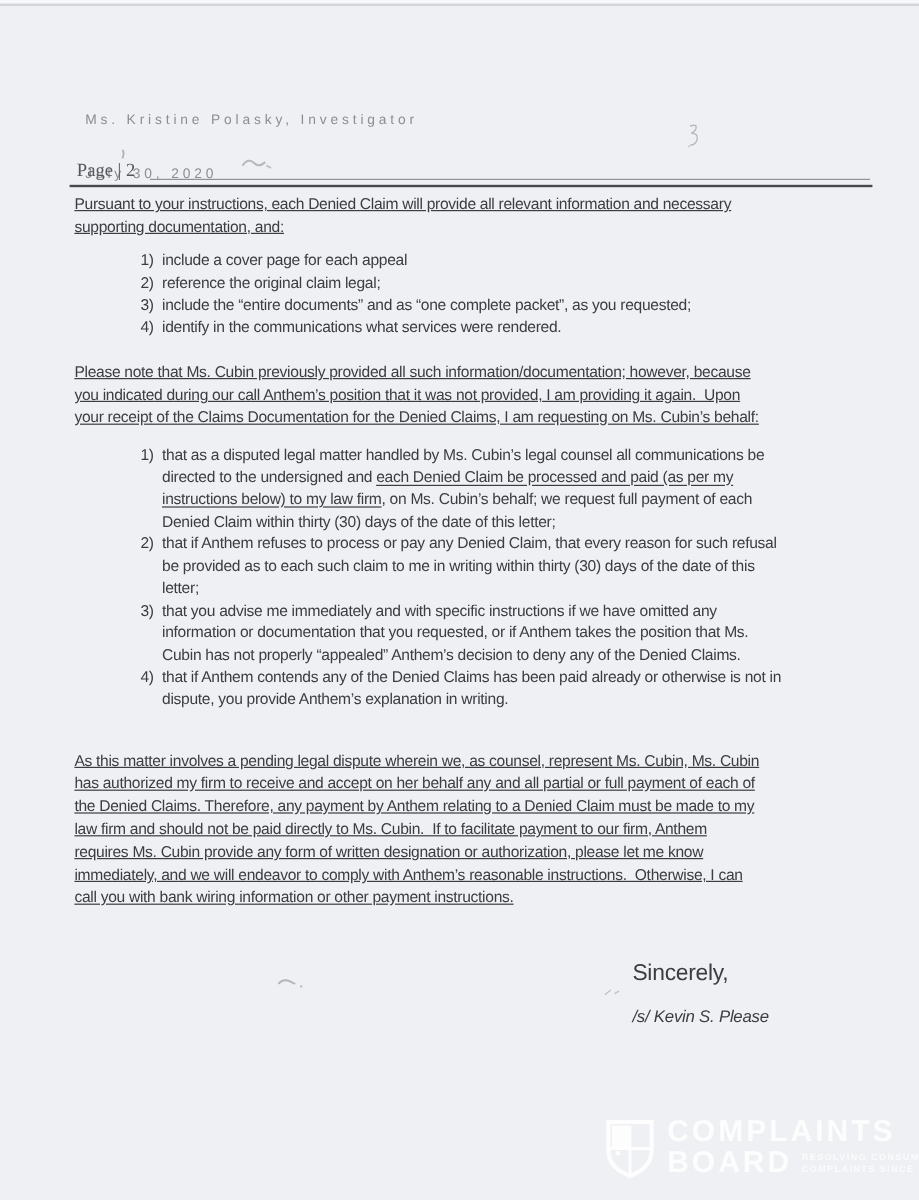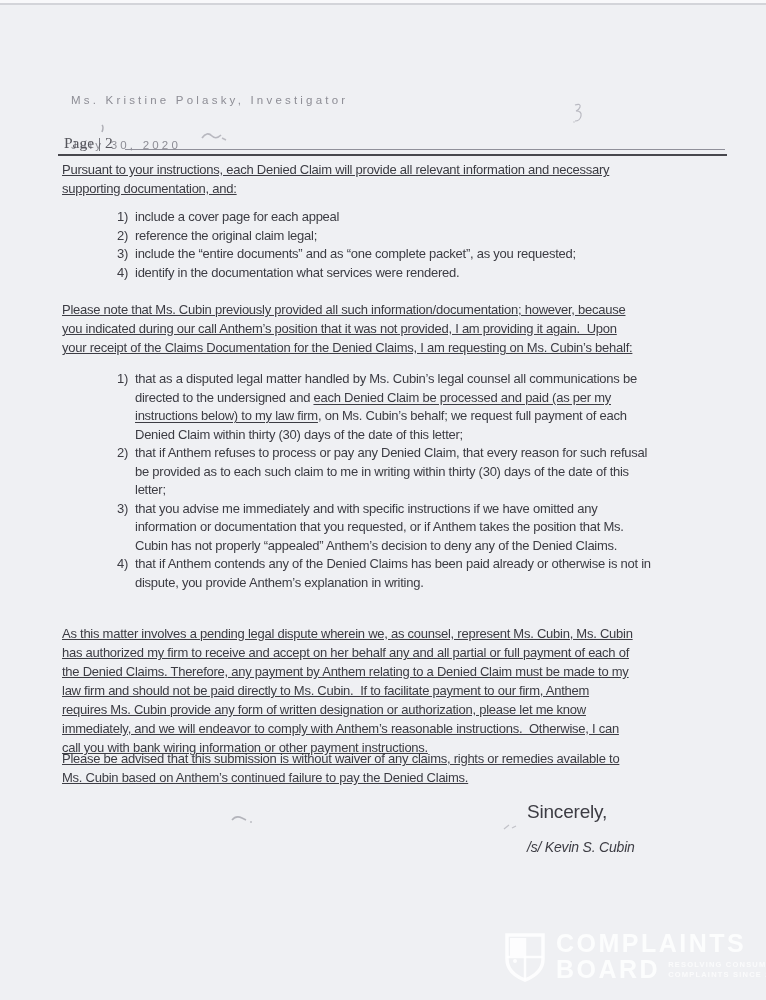--- a/index.html
+++ b/index.html
@@ -117,21 +117,21 @@
     <div class="row">
       <span class="num">2)</span>
       <span class="itext">reference the original claim legal;</span>
     </div>
     <div class="row">
       <span class="num">3)</span>
       <span class="itext">include the “entire documents” and as “one complete packet”, as you requested;</span>
     </div>
     <div class="row">
       <span class="num">4)</span>
-      <span class="itext">identify in the documentation what services were rendered.</span>
+      <span class="itext">identify in the communications what services were rendered.</span>
     </div>
   </div>
 
   <div class="para" style="top:300px">Please note that Ms. Cubin previously provided all such information/documentation; however, because
 you indicated during our call Anthem’s position that it was not provided, I am providing it again.  Upon
 your receipt of the Claims Documentation for the Denied Claims, I am requesting on Ms. Cubin’s behalf:</div>
 
   <div class="list" style="top:370px">
     <div class="row">
       <span class="num">1)</span>
@@ -159,25 +159,23 @@
     </div>
   </div>
 
   <div class="para" style="top:624px">As this matter involves a pending legal dispute wherein we, as counsel, represent Ms. Cubin, Ms. Cubin
 has authorized my firm to receive and accept on her behalf any and all partial or full payment of each of
 the Denied Claims. Therefore, any payment by Anthem relating to a Denied Claim must be made to my
 law firm and should not be paid directly to Ms. Cubin.  If to facilitate payment to our firm, Anthem
 requires Ms. Cubin provide any form of written designation or authorization, please let me know
 immediately, and we will endeavor to comply with Anthem’s reasonable instructions.  Otherwise, I can
 call you with bank wiring information or other payment instructions.</div>
-  <div class="para" style="top:749px">Please be advised that this submission is without waiver of any claims, rights or remedies available to
-Ms. Cubin based on Anthem’s continued failure to pay the Denied Claims.</div>
 
   <div class="sincerely">Sincerely,</div>
-  <div class="signature">/s/ Kevin S. Cubin</div>
+  <div class="signature">/s/ Kevin S. Please</div>
 
   <div class="artifact" style="left:570px;top:102px">
     <svg width="18" height="22" viewBox="0 0 18 22">
         <path d="M5 3 Q11 1 10 5 Q9 8 6 9 Q12 9 11 14 Q10 19 5 19" fill="none" stroke="#a7a7b0" stroke-width="1.2" opacity="0.75"></path>
         <circle cx="4" cy="20" r="0.8" fill="#a7a7b0" opacity="0.6"></circle>
       </svg>
   </div>
   <div class="artifact" style="left:99px;top:124px">
     <svg width="8" height="10" viewBox="0 0 8 10">
         <path d="M3 1 Q5 3 3 8" fill="none" stroke="#94949d" stroke-width="1.5" opacity="0.7"></path>

